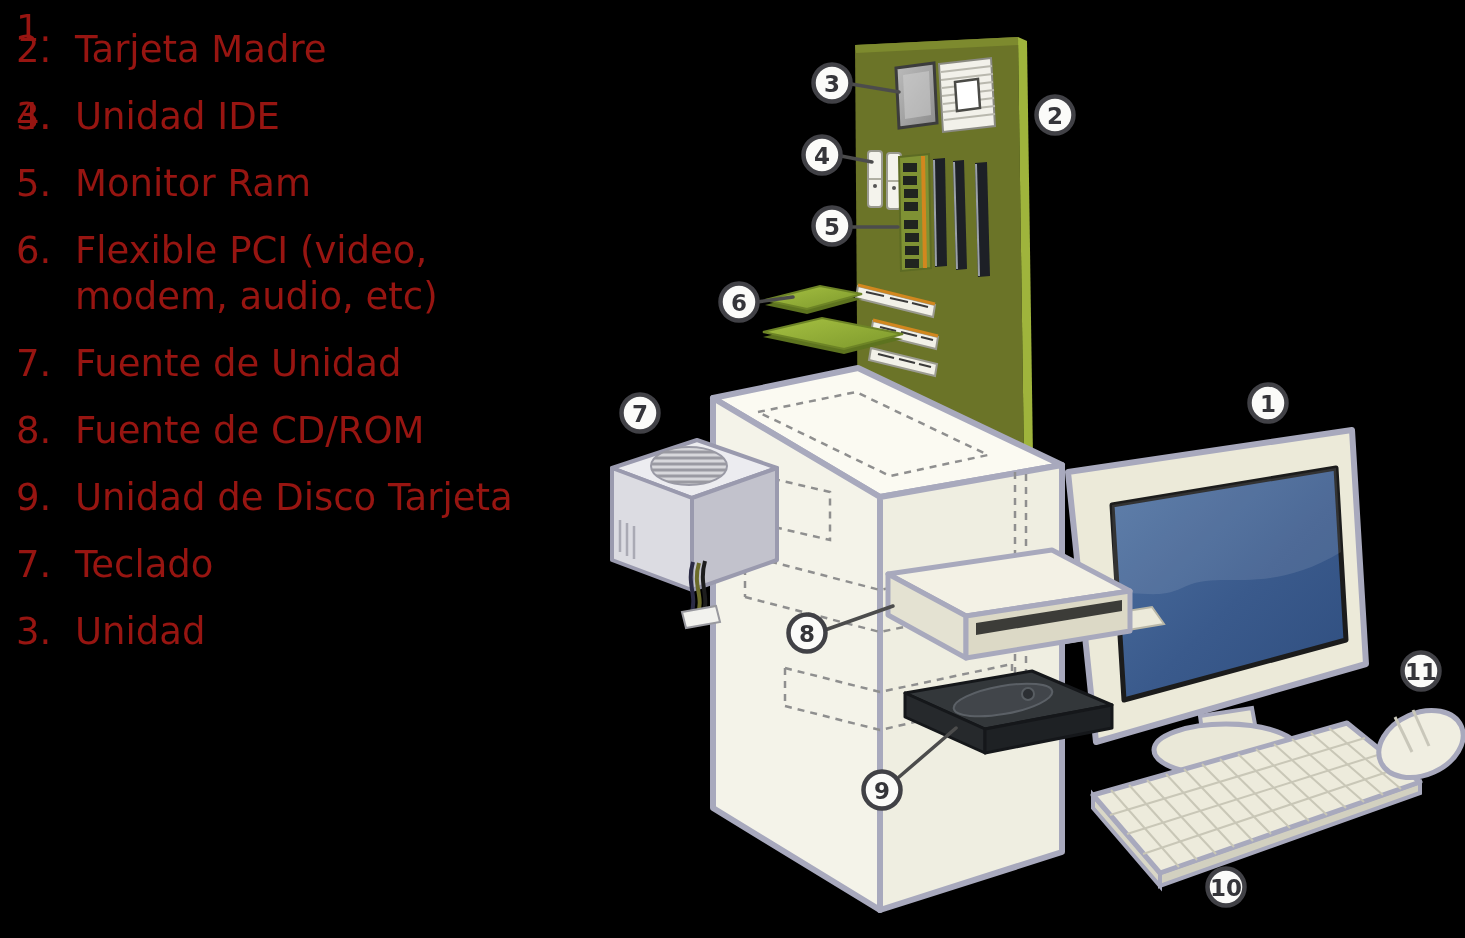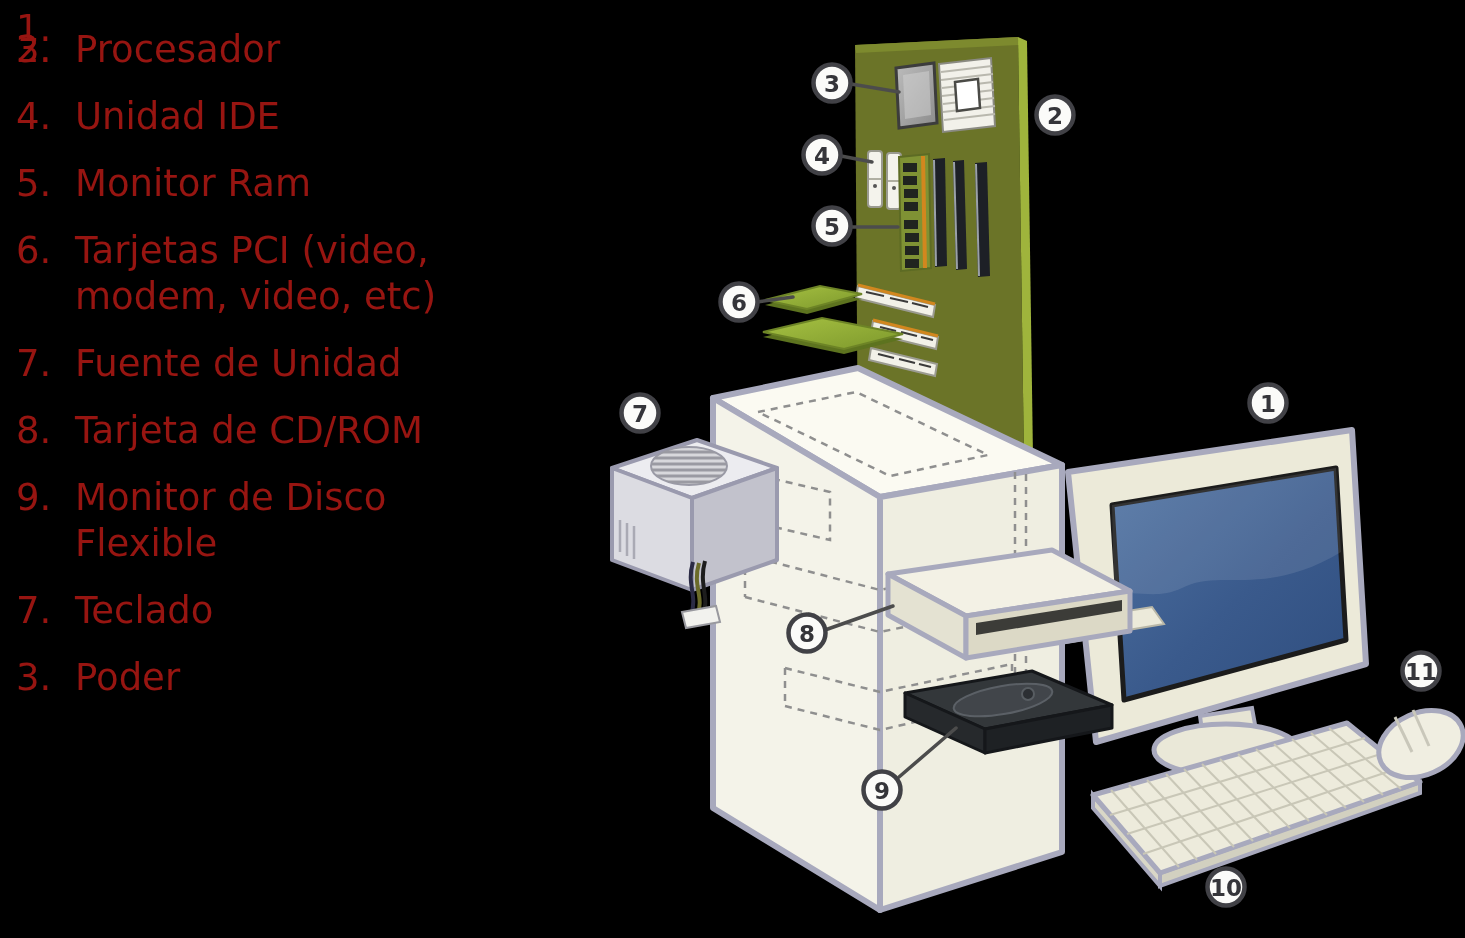--- a/index.html
+++ b/index.html
@@ -17,30 +17,30 @@
   .dashed{fill:none;stroke:#8f8f8f;stroke-width:2.5px;stroke-dasharray:7 6;}
   .cline{stroke:#4c4c4c;stroke-width:3.5px;stroke-linecap:round;fill:none;}
 </style>
 </head>
 <body>
 
 <div class="page">
 
   <ol class="component-list">
     <li><span class="num">1.</span></li>
-    <li><span class="num">2.</span></li>
-    <li><span class="num">3.</span><span>Procesador</span></li>
+    <li><span class="num">2.</span><span>Tarjeta Madre</span></li>
+    <li><span class="num">3.</span></li>
     <li><span class="num">4.</span><span>Unidad IDE</span></li>
     <li><span class="num">5.</span><span>Monitor Ram</span></li>
-    <li><span class="num">6.</span><span>Tarjetas PCI (video, modem, video, etc)</span></li>
+    <li><span class="num">6.</span><span>Flexible PCI (video, modem, audio, etc)</span></li>
     <li><span class="num">7.</span><span>Fuente de Unidad</span></li>
-    <li><span class="num">8.</span><span>Tarjeta de CD/ROM</span></li>
-    <li><span class="num">9.</span><span>Monitor de Disco Flexible</span></li>
+    <li><span class="num">8.</span><span>Fuente de CD/ROM</span></li>
+    <li><span class="num">9.</span><span>Unidad de Disco Tarjeta</span></li>
     <li><span class="num">7.</span><span>Teclado</span></li>
-    <li><span class="num">3.</span><span>Poder</span></li>
+    <li><span class="num">3.</span><span>Unidad</span></li>
   </ol>
 
   <svg class="diagram-svg" viewBox="580 0 885 938" xmlns="http://www.w3.org/2000/svg">
     <defs>
       <linearGradient id="gScreen" x1="0" y1="0" x2="1" y2="1">
         <stop offset="0" stop-color="#4e71a1"></stop>
         <stop offset="0.55" stop-color="#3a5a8c"></stop>
         <stop offset="1" stop-color="#2f4e7f"></stop>
       </linearGradient>
       <linearGradient id="gHeat" x1="0" y1="0" x2="1" y2="1">

